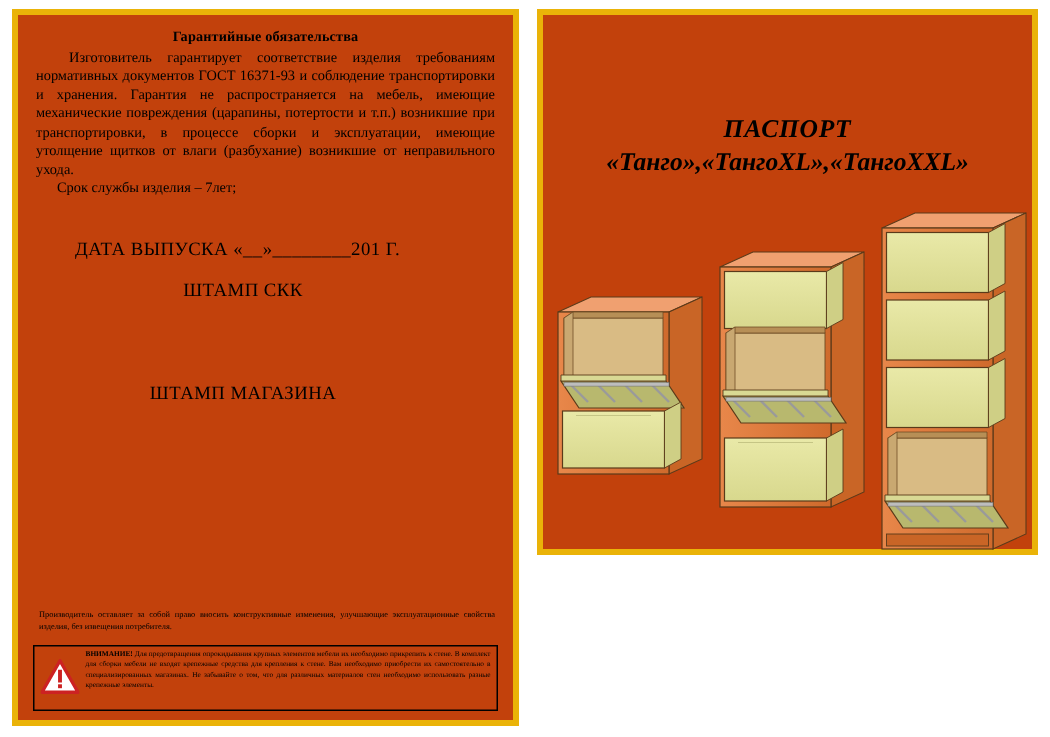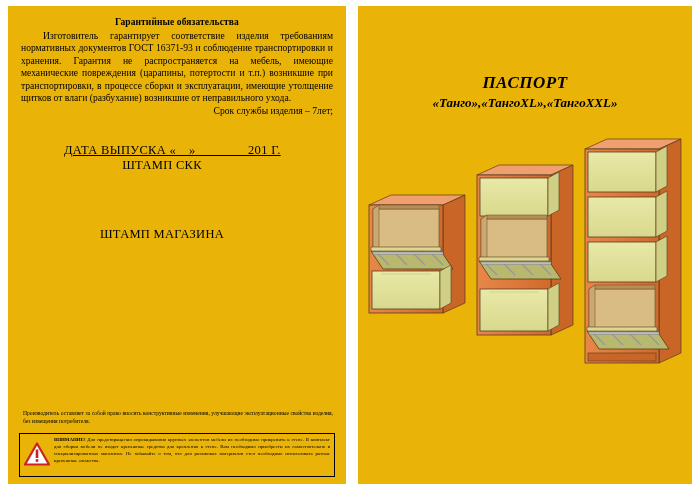--- a/index.html
+++ b/index.html
@@ -15,33 +15,33 @@
   }
   .page-wrap {
     display: flex;
     width: 700px;
     height: 491px;
     box-sizing: border-box;
     padding: 6px 8px;
     gap: 12px;
   }
   .sheet {
-    border: 1px solid #eab308;
+    border: 4px solid #eab308;
     box-sizing: border-box;
     position: relative;
-    background: #eab308;
+    background: #c2410c;
   }
   .sheet-left {
     width: 340px;
     height: 478px;
     padding: 8px 12px 4px 12px;
   }
   .sheet-right {
     width: 336px;
-    height: 478px;
+    height: 364px;
     padding: 10px 10px;
   }
 
   
   .warranty-title {
     text-align: center;
     font-weight: bold;
     font-size: 9.5px;
     margin: 2px 0 3px 0;
     letter-spacing: 0.1px;
@@ -50,36 +50,36 @@
     font-size: 9.6px;
     line-height: 1.30;
     text-align: justify;
     text-indent: 22px;
     margin: 0 0 0 0;
     hyphens: auto;
   }
   .body-line {
     font-size: 9.6px;
     line-height: 1.32;
-    text-align: right;
+    text-align: left;
     text-indent: 14px;
     margin: 0;
   }
   .field-block {
     margin-top: 26px;
     font-size: 12.5px;
     letter-spacing: 0.3px;
   }
   .field-row {
-    margin-left: 43px;
+    margin-left: 26px;
     white-space: nowrap;
-    text-decoration: underline;
   }
   .field-sub {
     text-align: center;
+    margin-top: 12px;
     font-size: 12.5px;
     letter-spacing: 0.3px;
     padding-right: 30px;
   }
   .field-block2 {
     margin-top: 54px;
     font-size: 12.5px;
     letter-spacing: 0.3px;
   }
   .footnote {
@@ -123,21 +123,21 @@
 
   
   .passport-head {
     text-align: center;
     margin-top: 56px;
     font-style: italic;
     font-weight: bold;
   }
   .passport-head .l1 { font-size: 17px; letter-spacing: 0.5px; }
   .passport-head .l2 { font-size: 13.5px; margin-top: 2px; }
-  .passport-head .l3 { font-size: 13px; margin-top: 2px; }
+  .passport-head .l3 { font-size: 17px; margin-top: 2px; }
 
   .cabinets {
     position: absolute;
     left: 0;
     right: 0;
     top: 128px;
     height: 290px;
   }
 
   svg { display: block; }

